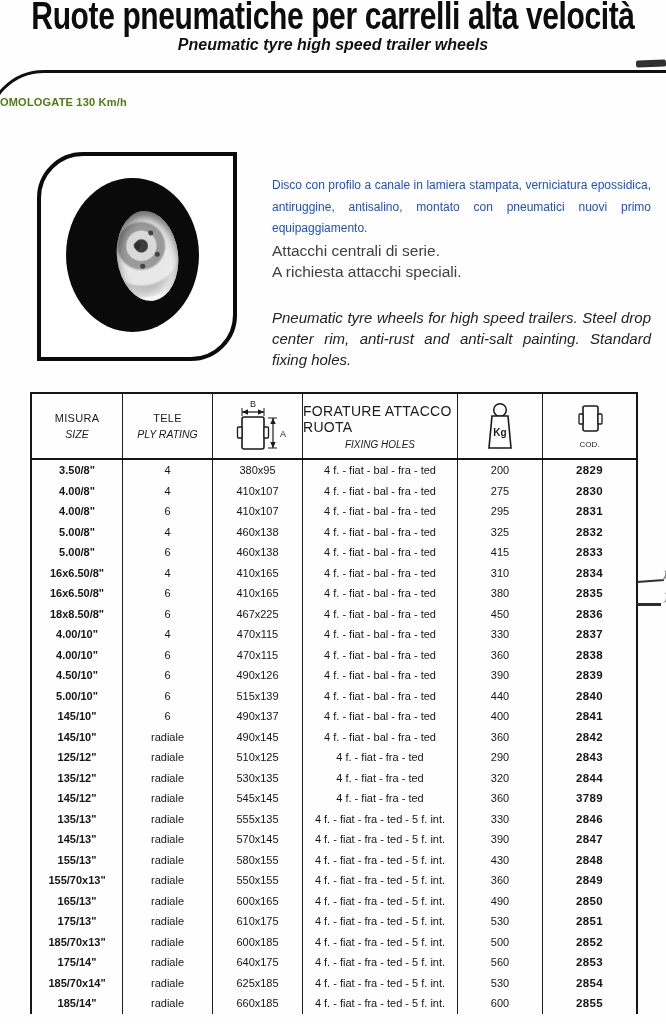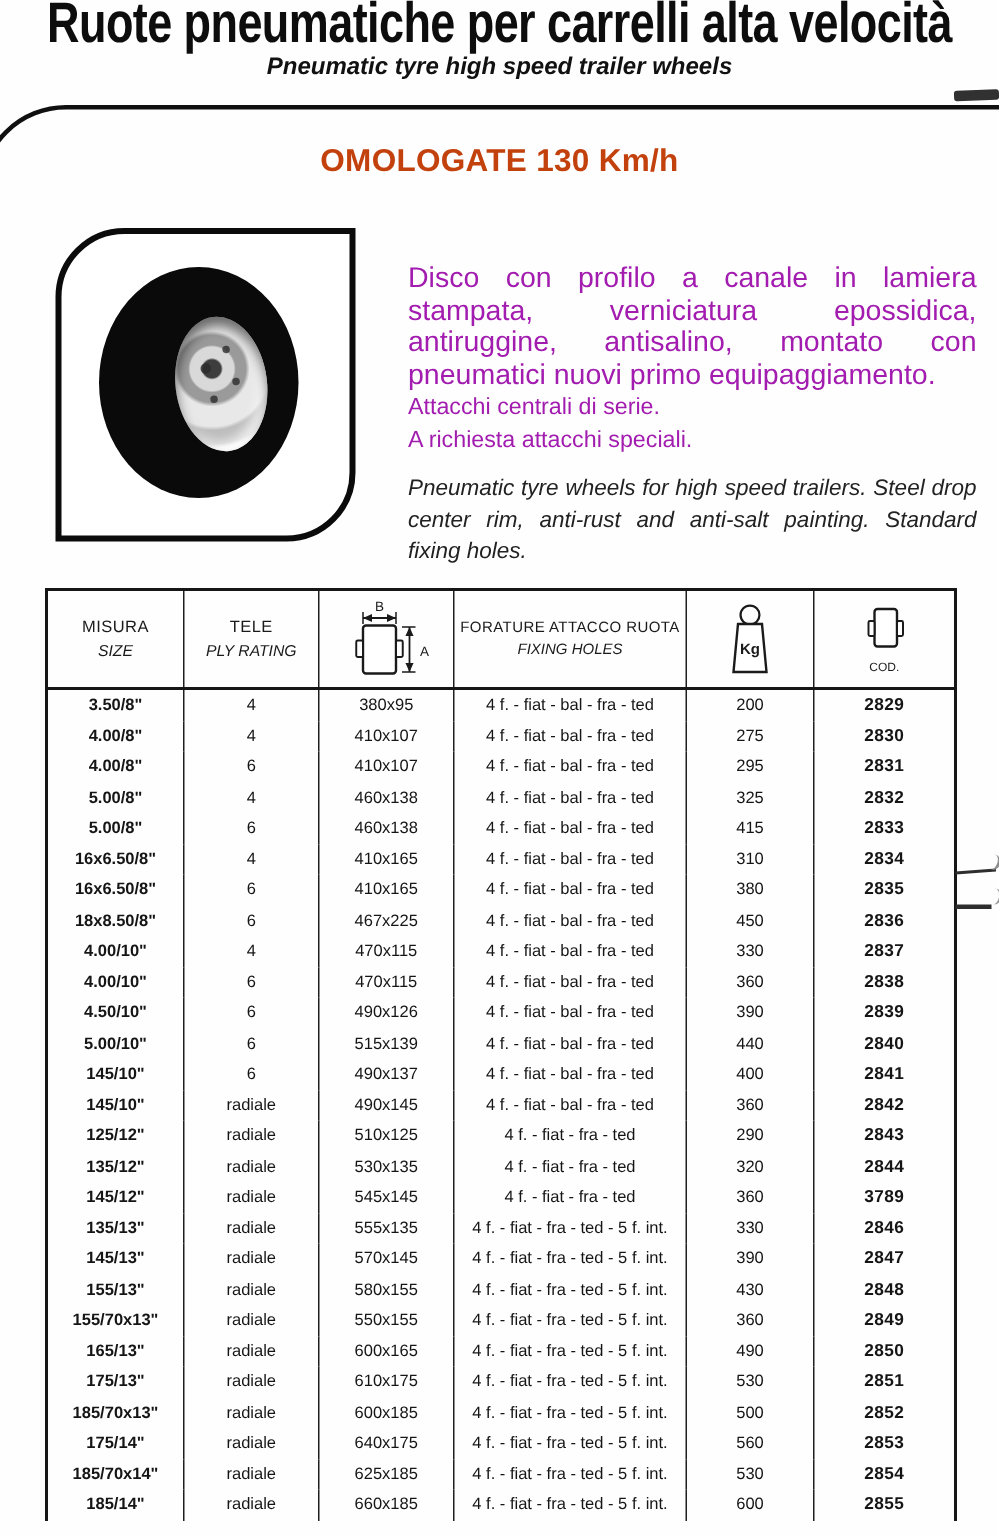--- a/index.html
+++ b/index.html
@@ -17,57 +17,57 @@
     position:absolute;top:36px;left:0;width:100%;text-align:center;
     font-size:16px;font-weight:bold;font-style:italic;color:#111;
   }
   
   .frame{
     position:absolute;top:70px;left:-14px;width:708px;height:978px;
     border:3px solid #101010;border-radius:58px 0 64px 0;background:transparent;
   }
   .smudge{position:absolute;left:636px;top:60px;width:30px;height:7px;background:#1b1b1b;border-radius:2px;transform:rotate(-2deg);opacity:.9;}
   .homologate{
-    position:absolute;top:96px;left:0;width:100%;text-align:center;
-    font-size:21px;font-weight:bold;color:#c2410c;letter-spacing:.2px;
+    position:absolute;top:96px;left:0;width:100%;text-align:left;
+    font-size:11px;font-weight:bold;color:#4d7c0f;letter-spacing:.2px;
   }
   
   .wheelbox{
     position:absolute;left:37px;top:152px;width:192px;height:201px;
     border:4px solid #0b0b0b;border-radius:46px 0 46px 0;background:#fff;
   }
   .tire{position:absolute;left:25px;top:22px;width:133px;height:154px;background:#0a0a0a;border-radius:50%;}
   .hub{
     position:absolute;left:51px;top:33px;width:61px;height:90px;border-radius:50%;
     transform:rotate(-7deg);
     background:radial-gradient(circle at 42% 38%,#3d3d3d 0 9%,#d9d9d9 11% 22%,#9a9a9a 24% 34%,#e8e8e8 38% 58%,#bdbdbd 62% 76%,#f2f2f2 80% 100%);
     box-shadow:inset 0 6px 8px rgba(0,0,0,.55), inset -4px -6px 8px rgba(255,255,255,.8);
   }
   .hub-bolt{position:absolute;width:7px;height:7px;border-radius:50%;background:#2c2c2c;opacity:.8;}
   
   .desc{position:absolute;left:272px;top:175px;width:379px;}
-  .desc-it{font-size:19px;line-height:21.5px;text-align:justify;color:#a21caf;}
-  .desc-it-line{font-size:15.5px;line-height:21.5px;color:#a21caf;}
-  .desc-en{margin-top:11px;font-style:italic;font-size:15px;line-height:21px;text-align:justify;color:#222;}
+  .desc-it{font-size:12px;line-height:21.5px;text-align:justify;color:#1d4ed8;}
+  .desc-it-line{font-size:15.5px;line-height:21.5px;color:#404040;}
+  .desc-en{margin-top:24px;font-style:italic;font-size:15px;line-height:21px;text-align:justify;color:#222;}
   .desc-en-line{font-style:italic;font-size:15px;line-height:21px;color:#222;}
   
   .tbl{
     position:absolute;left:30px;top:392px;width:608px;box-sizing:border-box;
     border:2px solid #161616;border-bottom:none;background:#fefefe;
   }
   .thead,.trow{display:grid;grid-template-columns:91px 90px 90px 155px 85px 93px;}
   .thead{height:64px;border-bottom:2px solid #161616;}
   .hcell{
     display:flex;flex-direction:column;align-items:center;justify-content:center;
     gap:4px;border-right:1px solid #1e1e1e;box-sizing:border-box;
   }
   .hcell:last-child{border-right:none;}
   .htop{font-size:11px;letter-spacing:.3px;color:#1a1a1a;}
   .hbot{font-size:10.5px;font-style:italic;color:#1a1a1a;}
-  .h4 .htop{font-size:10px;}
+  .h4 .htop{font-size:14px;}
   .h4 .hbot{font-size:10px;text-align:right;}
   .cod-label{font-size:8px;color:#1a1a1a;margin-top:1px;}
   .trow{height:20.5px;}
   .tcell{
     box-sizing:border-box;border-right:1px solid #1e1e1e;
     text-align:center;line-height:20.5px;font-size:11px;overflow:hidden;white-space:nowrap;
   }
   .tcell:last-child{border-right:none;}
   .c1{font-weight:bold;}
   .c4{font-size:11px;}

